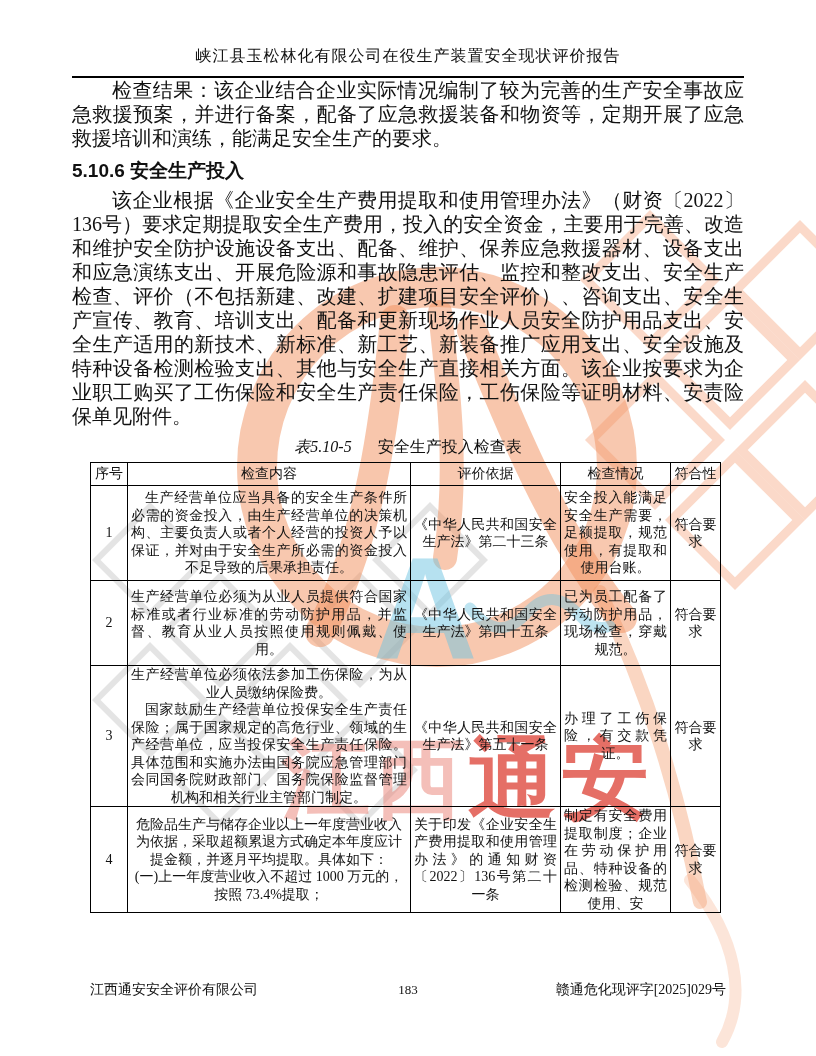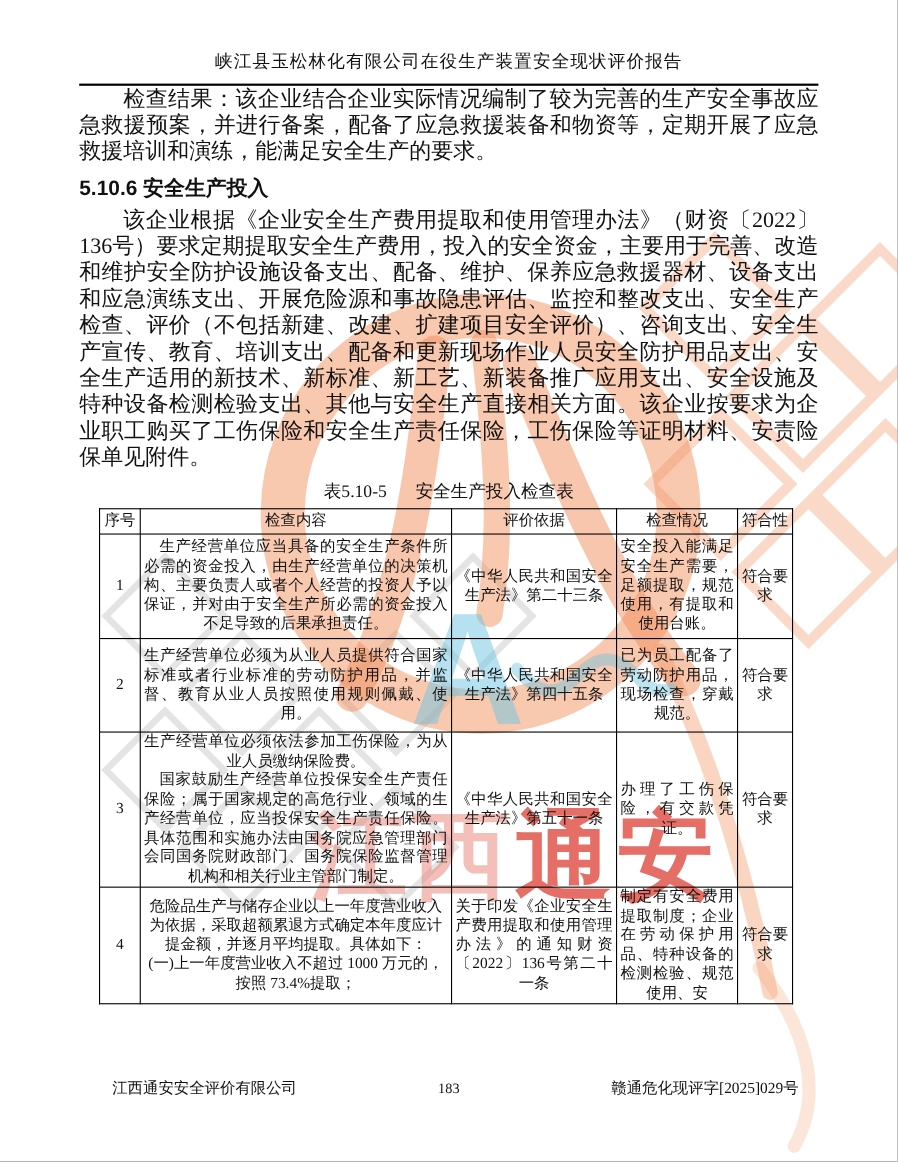--- a/index.html
+++ b/index.html
@@ -15,36 +15,36 @@
 
   
   .content{position:absolute;inset:0;z-index:1;padding:0 72px;box-sizing:border-box;}
   .doc-header{margin-top:46px;text-align:center;font-size:16px;letter-spacing:1px;
               padding-bottom:9px;border-bottom:2px solid #000;}
   p.body{font-size:20px;line-height:24px;text-align:justify;text-indent:2em;margin:0;}
   .para1{margin-top:16px;}
   .sec-heading{font-family:Liberation Sans, sans-serif;font-size:19px;font-weight:bold;
                margin:8px 0 4px 0;}
   .tbl-caption{margin-top:9px;text-align:center;font-size:16px;}
-  .tbl-caption .cap-label{margin-right:26px;}
+  .tbl-caption .cap-label{margin-right:26px;font-style:italic;}
 
   table.chk{border-collapse:collapse;table-layout:fixed;width:630px;margin-left:18px;
             margin-top:4px;font-size:14px;line-height:17.5px;}
   table.chk th,table.chk td{border:1px solid #000;padding:0 3px;vertical-align:middle;
             overflow:hidden;font-weight:normal;}
   table.chk th{text-align:center;height:22px;margin-top:16px;}
   td.c-no{text-align:center;}
   .jc{text-align:justify;text-align-last:center;}
   .tc{text-align:center;}
   .tl{text-align:center;}
   td p{margin:0;}
   td p.ind1{text-indent:1em;}
 
   .footer{position:absolute;left:90px;right:90px;top:981px;font-size:14px;}
-  .footer .f-company{position:absolute;left:12px;top:0;}
+  .footer .f-company{position:absolute;left:0;top:0;}
   .footer .f-page{position:absolute;left:0;right:0;text-align:center;top:1px;font-size:13px;}
   .footer .f-doc{position:absolute;right:0;top:0;}
 </style>
 </head>
 <body>
 
 <div class="page">
 
   <div class="wm">
     <svg width="816" height="1056" viewBox="0 0 816 1056">

